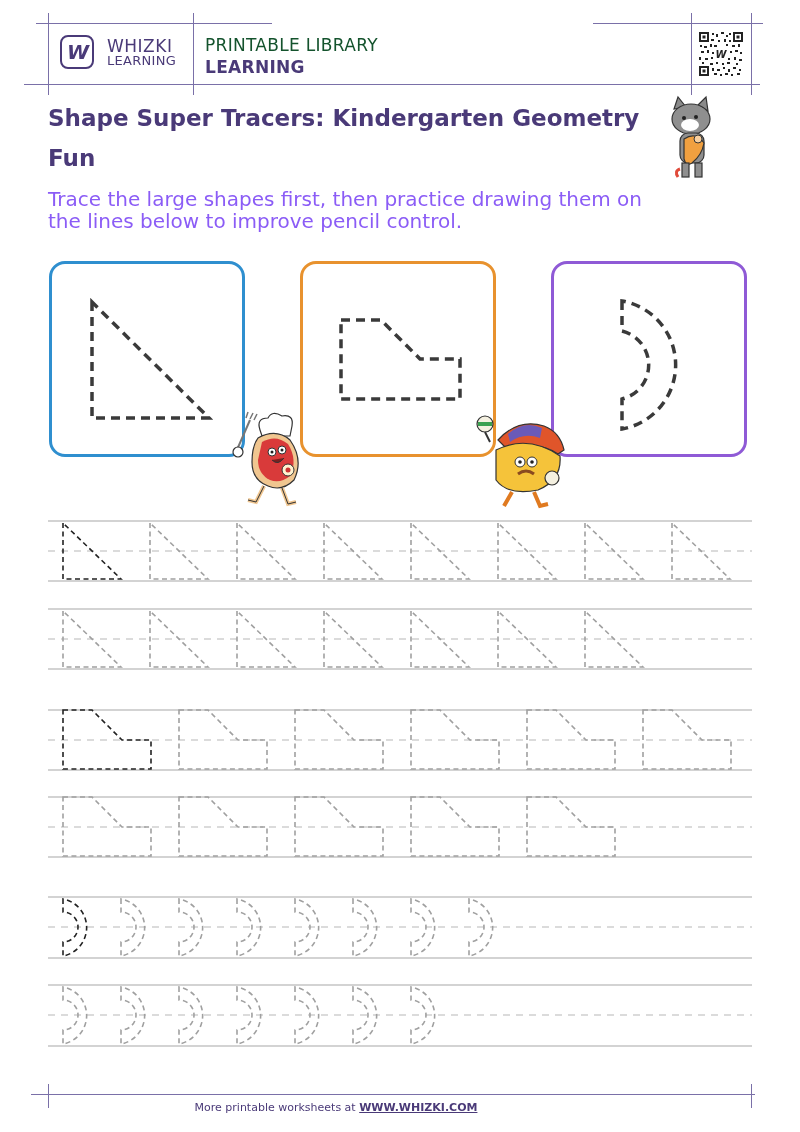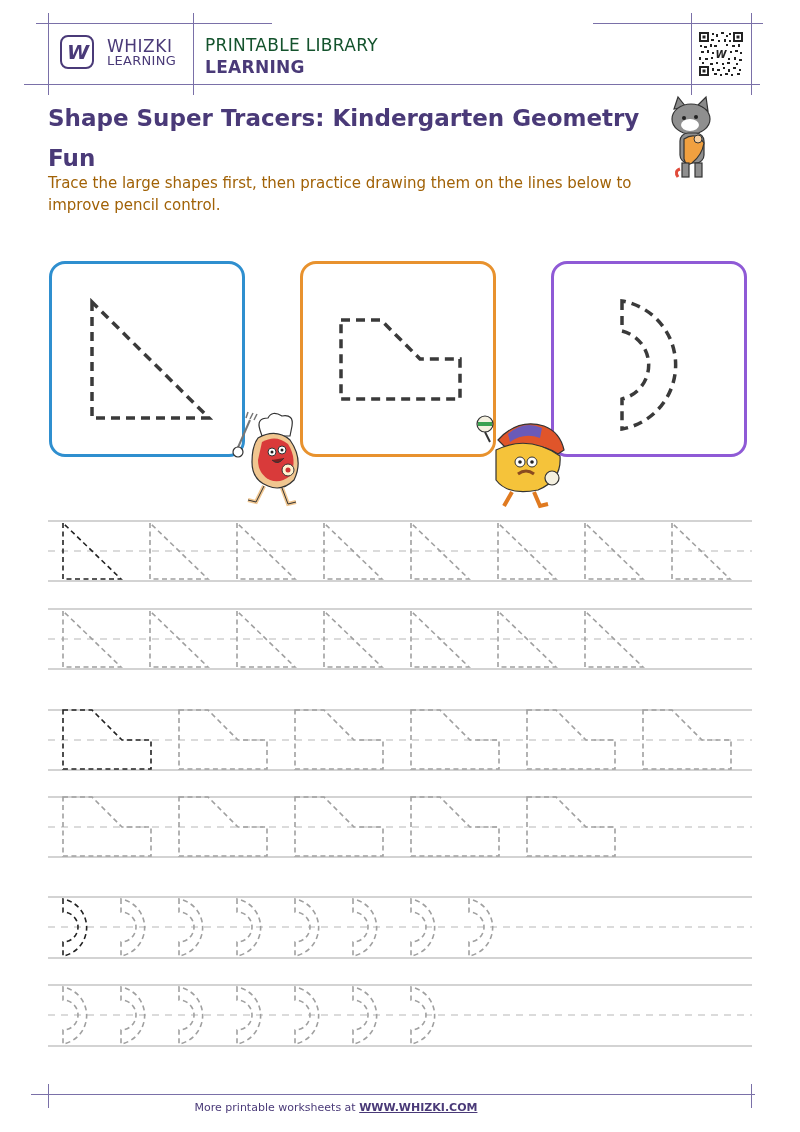--- a/index.html
+++ b/index.html
@@ -7,21 +7,21 @@
   .hl{position:absolute;height:1px;background:#7a70a8;}
   .vl{position:absolute;width:1px;background:#7a70a8;}
   .logo-box{position:absolute;left:60px;top:35px;width:34px;height:34px;border:2.5px solid #4a3a78;border-radius:8px;box-sizing:border-box;display:flex;align-items:center;justify-content:center;}
   .logo-w{font-weight:bold;font-style:italic;font-size:20px;color:#4a3a78;font-family:"DejaVu Sans",sans-serif;letter-spacing:-2px;}
   .brand1{position:absolute;left:107px;top:36px;font-size:17px;color:#4a3a78;letter-spacing:0.5px;text-align:center;}
   .brand2{position:absolute;left:107px;top:53px;font-size:13px;font-weight:normal;color:#4a3a78;letter-spacing:0.3px;}
   .lib1{position:absolute;left:205px;top:35px;font-size:17px;color:#14532d;letter-spacing:0.3px;}
   .lib2{position:absolute;left:205px;top:57px;font-size:17px;font-weight:bold;color:#4a3a78;letter-spacing:0.3px;}
   .qr{position:absolute;left:698px;top:31px;width:46px;height:46px;}
   .title{position:absolute;left:48px;top:98px;width:600px;font-size:23px;font-weight:bold;line-height:40px;color:#4a3a78;}
-  .subtitle{position:absolute;left:48px;top:172px;width:600px;font-size:15px;line-height:22px;color:#a16207;}
+  .subtitle{position:absolute;left:48px;top:188px;width:600px;font-size:20px;line-height:22px;color:#8b5cf6;}
   .big-card{position:absolute;top:261px;width:196px;height:196px;border:3px solid;border-radius:16px;box-sizing:border-box;background:#fff;}
   .row-svg{position:absolute;left:0;width:800px;}
   .footer{position:absolute;left:0;width:672px;top:1101px;text-align:center;font-size:11px;color:#4a3a78;}
   .footer a{font-weight:bold;color:#4a3a78;text-decoration:underline;}
   .mascot{position:absolute;}
 </style>
 </head>
 <body>
 
 <div class="hl" style="left:36px;top:23px;width:236px;"></div>

